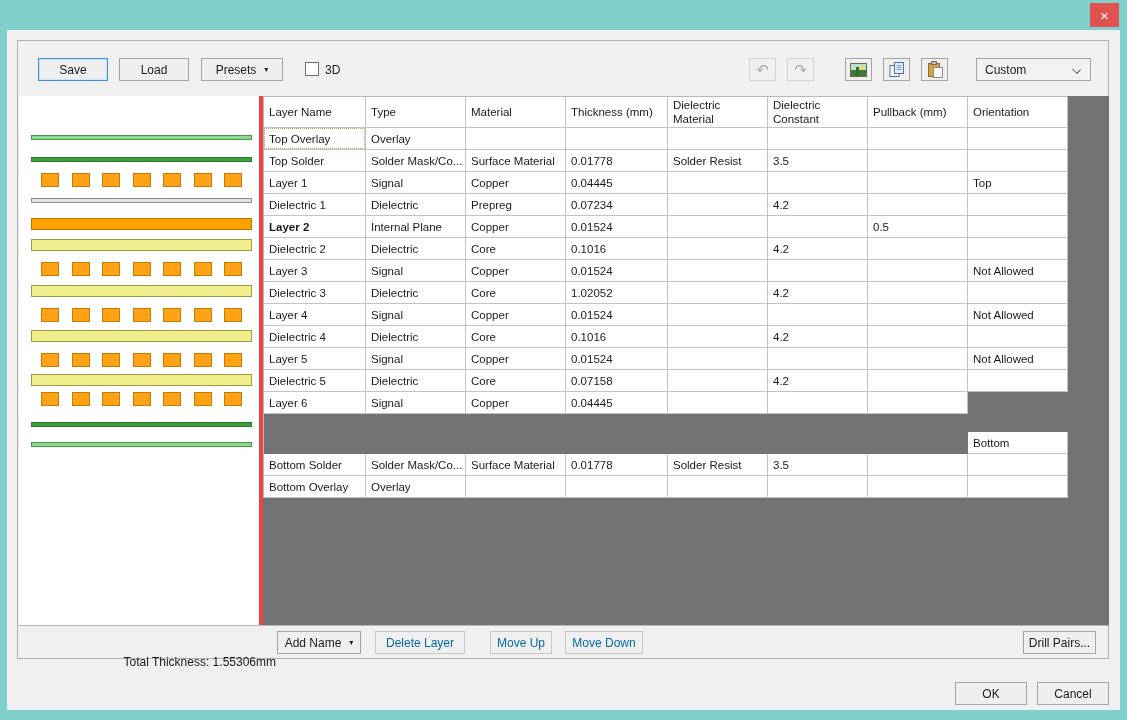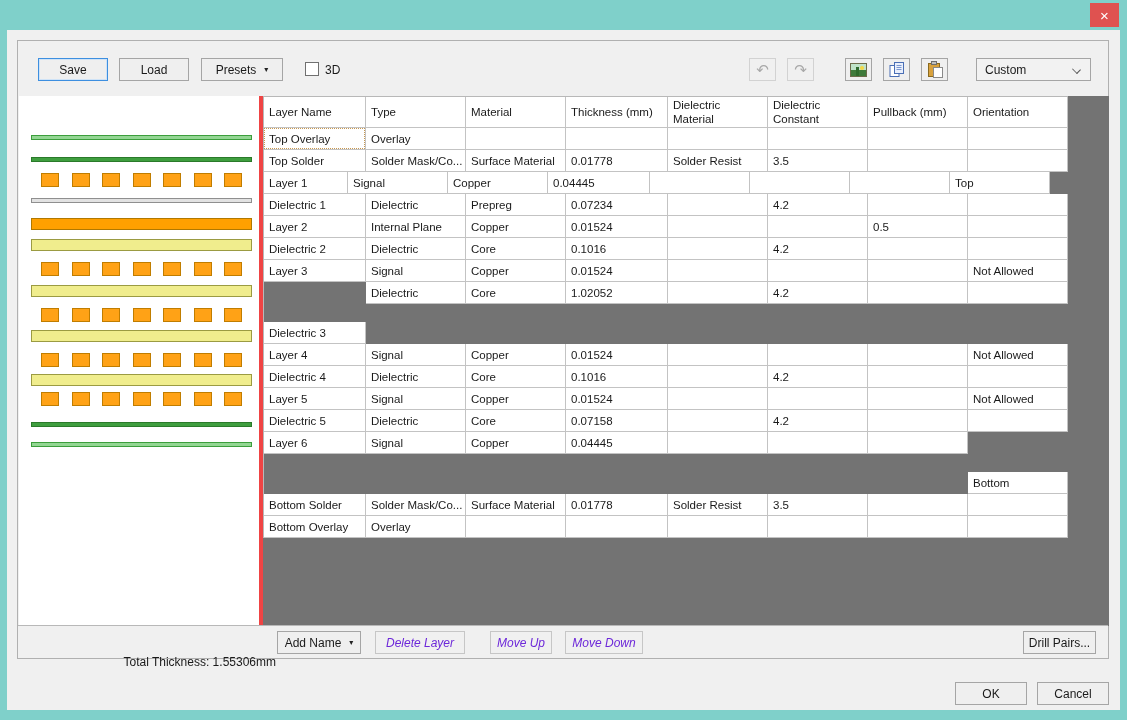--- a/index.html
+++ b/index.html
@@ -28,21 +28,21 @@
     position:absolute; left:10px; top:10px; width:1092px; height:619px;
     background:#f0f0f0; border:1px solid #b0b0b0;
   }
   
   .btn {
     position:absolute; height:23px; background:#efefef; border:1px solid #a5a5a5;
     font-size:12px; color:#1a1a1a; display:flex; align-items:center; justify-content:center;
     font-family:inherit;
   }
   .btn.focused { border:1px solid #3d8fe0; box-shadow:inset 0 0 0 1px #cfe3f7; }
-  .btn.disabled { border:1px solid #c6c6c6; color:#6d28d9; background:#f0f0f0;font-style:italic; }
+  .btn.disabled { border:1px solid #c6c6c6; color:#0369a1; background:#f0f0f0; }
   .drop-arrow { font-size:8px; margin-left:8px; color:#222; }
   .icon-btn { position:absolute; width:27px; height:23px; border:1px solid #a5a5a5; background:#efefef;
     display:flex; align-items:center; justify-content:center; }
   .icon-btn.disabled { border:1px solid #d2d2d2; background:#f0f0f0; }
   .undo-glyph { font-size:15px; color:#a8a8a8; line-height:1; }
   .checkbox { position:absolute; width:14px; height:14px; background:#fff; border:1px solid #707070; }
   .checkbox-label { position:absolute; font-size:12px; }
   .preset-select {
     position:absolute; left:958px; top:17px; width:115px; height:23px;
     background:#f2f2f2; border:1px solid #a5a5a5; display:flex; align-items:center;
@@ -236,41 +236,41 @@
             <div class="td" style="width: 102px;">Top Solder</div>
             <div class="td" style="width: 100px;">Solder Mask/Co...</div>
             <div class="td" style="width: 100px;">Surface Material</div>
             <div class="td" style="width: 102px;">0.01778</div>
             <div class="td" style="width: 100px;">Solder Resist</div>
             <div class="td" style="width: 100px;">3.5</div>
             <div class="td" style="width: 100px;"></div>
             <div class="td" style="width: 100px;"></div>
           </div>
           <div class="tr">
-            <div class="td" style="width: 84px;">Layer 1</div>
+            <div class="td" style="width: 102px;">Layer 1</div>
             <div class="td" style="width: 100px;">Signal</div>
             <div class="td" style="width: 100px;">Copper</div>
             <div class="td" style="width: 102px;">0.04445</div>
             <div class="td" style="width: 100px;"></div>
             <div class="td" style="width: 100px;"></div>
             <div class="td" style="width: 100px;"></div>
             <div class="td" style="width: 100px;">Top</div>
           </div>
           <div class="tr">
             <div class="td" style="width: 102px;">Dielectric 1</div>
             <div class="td" style="width: 100px;">Dielectric</div>
             <div class="td" style="width: 100px;">Prepreg</div>
             <div class="td" style="width: 102px;">0.07234</div>
             <div class="td" style="width: 100px;"></div>
             <div class="td" style="width: 100px;">4.2</div>
             <div class="td" style="width: 100px;"></div>
             <div class="td" style="width: 100px;"></div>
           </div>
           <div class="tr">
-            <div class="td" style="width: 102px;">Layer 2</div>
+            <div class="td" style="width: 102px; font-weight: bold;">Layer 2</div>
             <div class="td" style="width: 100px;">Internal Plane</div>
             <div class="td" style="width: 100px;">Copper</div>
             <div class="td" style="width: 102px;">0.01524</div>
             <div class="td" style="width: 100px;"></div>
             <div class="td" style="width: 100px;"></div>
             <div class="td" style="width: 100px;">0.5</div>
             <div class="td" style="width: 100px;"></div>
           </div>
           <div class="tr">
             <div class="td" style="width: 102px;">Dielectric 2</div>
@@ -286,21 +286,21 @@
             <div class="td" style="width: 102px;">Layer 3</div>
             <div class="td" style="width: 100px;">Signal</div>
             <div class="td" style="width: 100px;">Copper</div>
             <div class="td" style="width: 102px;">0.01524</div>
             <div class="td" style="width: 100px;"></div>
             <div class="td" style="width: 100px;"></div>
             <div class="td" style="width: 100px;"></div>
             <div class="td" style="width: 100px;">Not Allowed</div>
           </div>
           <div class="tr">
-            <div class="td" style="width: 102px; margin-top: 40px;">Dielectric 3</div>
+            <div class="td" style="width: 102px;">Dielectric 3</div>
             <div class="td" style="width: 100px;">Dielectric</div>
             <div class="td" style="width: 100px;">Core</div>
             <div class="td" style="width: 102px;">1.02052</div>
             <div class="td" style="width: 100px;"></div>
             <div class="td" style="width: 100px;">4.2</div>
             <div class="td" style="width: 100px;"></div>
             <div class="td" style="width: 100px;"></div>
           </div>
           <div class="tr">
             <div class="td" style="width: 102px;">Layer 4</div>

